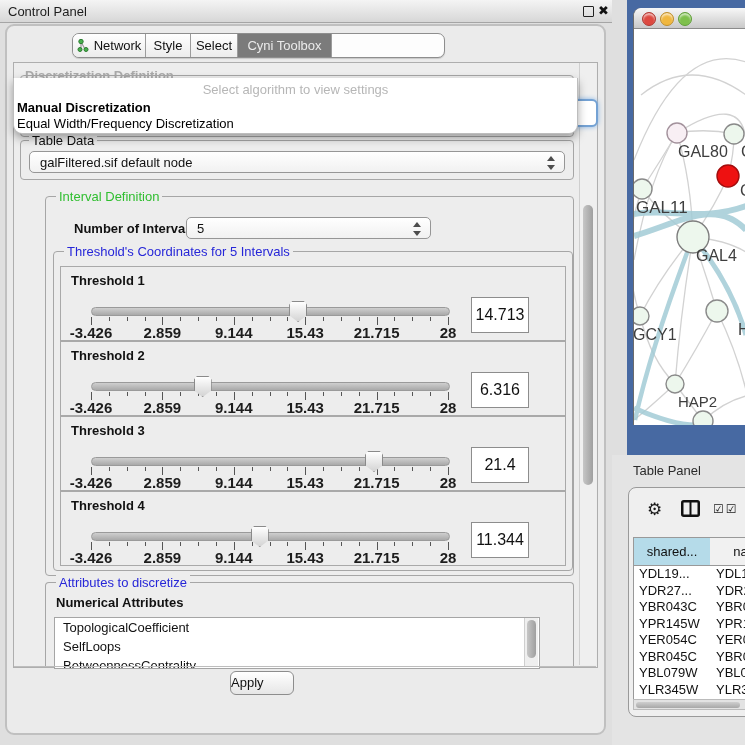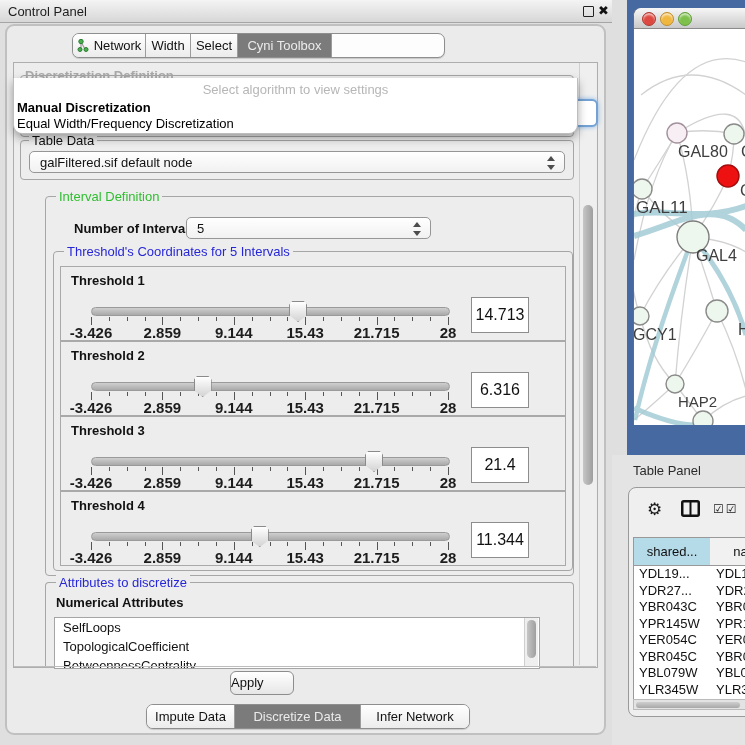--- a/index.html
+++ b/index.html
@@ -120,21 +120,21 @@
         <svg width="12" height="13" viewBox="0 0 12 13">
           <line x1="4" y1="3" x2="8" y2="10" stroke="#999" stroke-width="1.2"></line>
           <line x1="4" y1="3" x2="4" y2="10" stroke="#999" stroke-width="1.2"></line>
           <circle cx="4" cy="2.5" r="2.2" fill="#49b04e" stroke="#2c7d31"></circle>
           <circle cx="3" cy="10.5" r="2" fill="#49b04e" stroke="#2c7d31"></circle>
           <circle cx="9" cy="10.5" r="2" fill="#49b04e" stroke="#2c7d31"></circle>
         </svg>
         <span>Network</span>
       </div>
       <div class="tab" style="width: 45px;">
-        <span>Width</span>
+        <span>Style</span>
       </div>
       <div class="tab" style="width: 47px;">
         <span>Select</span>
       </div>
       <div class="tab sel" style="width: 94px;">
         <span>Cyni Toolbox</span>
       </div>
       <div class="tab" style="width: 112px; margin-top: 36px;">
         <span>jActiveMNodules</span>
       </div>
@@ -310,46 +310,35 @@
             <div class="valbox">11.344</div>
           </div>
         </div>
     </div>
   </div>
 
   <div class="abs groupbox" style="left:45px;top:582px;width:527px;height:83px;border-bottom:none;border-radius:4px 4px 0 0;">
     <span class="grouplabel blue" style="left:10px;">Attributes to discretize</span>
     <span class="abs" style="left:10px;top:12px;font-weight:bold;">Numerical Attributes</span>
     <div class="attr-list" id="attrList">
+        <div class="item">TopologicalCoefficient</div>
         <div class="item">SelfLoops</div>
-        <div class="item">TopologicalCoefficient</div>
         <div class="item">BetweennessCentrality</div>
       </div>
     <div class="sb-v" style="left:478px;top:35px;width:13px;height:48px;">
       <div class="sb-thumb" style="left:2px;top:2px;width:9px;height:38px;"></div>
     </div>
   </div>
 
   <div class="abs sb-v" style="left:579px;top:63px;width:16px;height:602px;">
     <div class="sb-thumb" style="left:3px;top:142px;width:10px;height:280px;"></div>
   </div>
 
   <div class="abs apply-btn"><span>Apply</span></div>
   <div class="abs" style="left:14px;top:666px;width:582px;height:1px;background:#bdbdbd;"></div>
-  <div class="abs seg" style="left:146px;top:704px;" id="bottomTabs">
-      <div class="tab" style="width: 88px;">
-        <span>Impute Data</span>
-      </div>
-      <div class="tab sel" style="width: 126px;">
-        <span>Discretize Data</span>
-      </div>
-      <div class="tab" style="width: 108px;">
-        <span>Infer Network</span>
-      </div>
-    </div>
 
   <div class="abs blue-frame"></div>
   <div class="abs mac-win">
     <div class="mac-titlebar">
       <span class="light" style="left:8px;background:#dd4940;border:1px solid #ad3a33;"></span>
       <span class="light" style="left:26px;background:#f0b73f;border:1px solid #bd8e2e;"></span>
       <span class="light" style="left:44px;background:#7ec04c;border:1px solid #609e3b;"></span>
     </div>
     <div class="net-canvas">
       <svg id="netSvg" width="112" height="396" viewBox="633 29 112 396" xmlns="http://www.w3.org/2000/svg">

